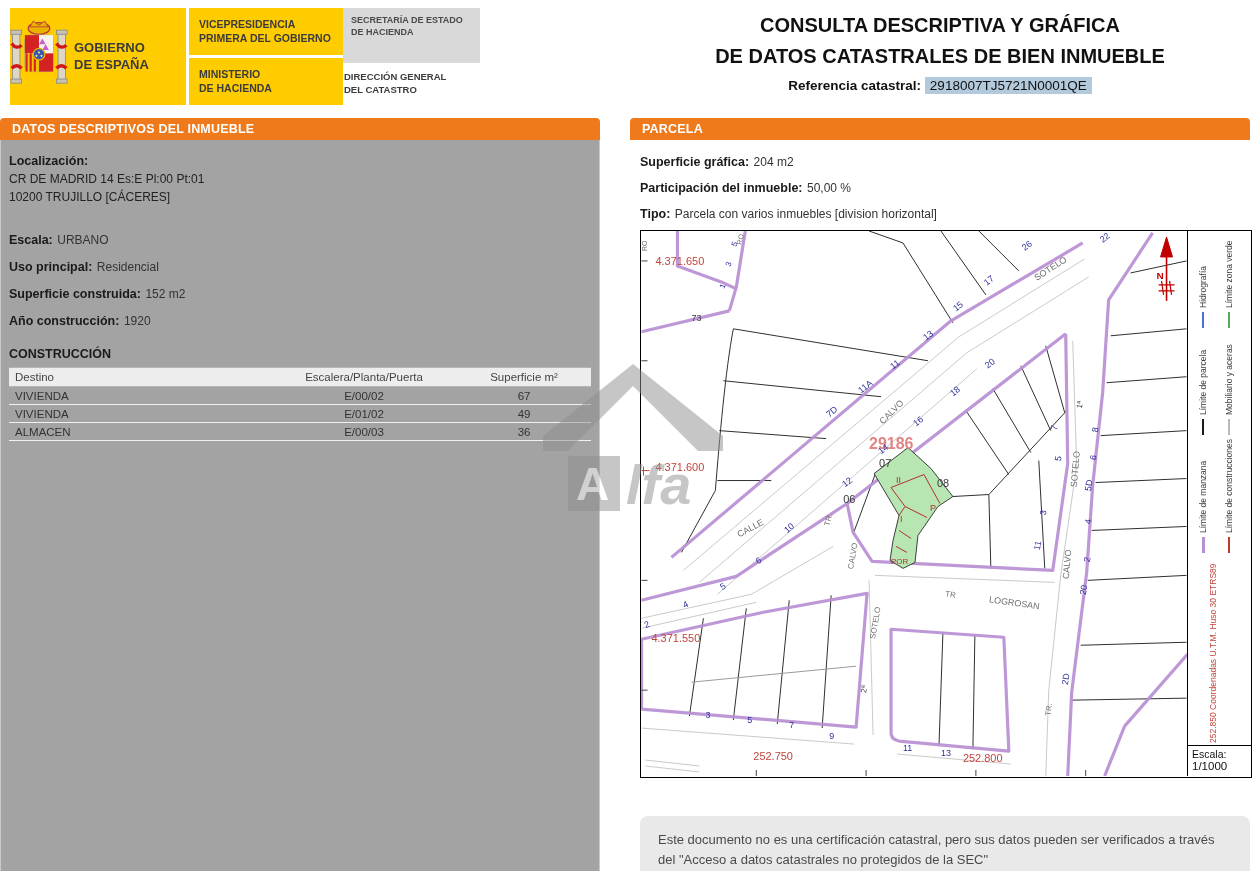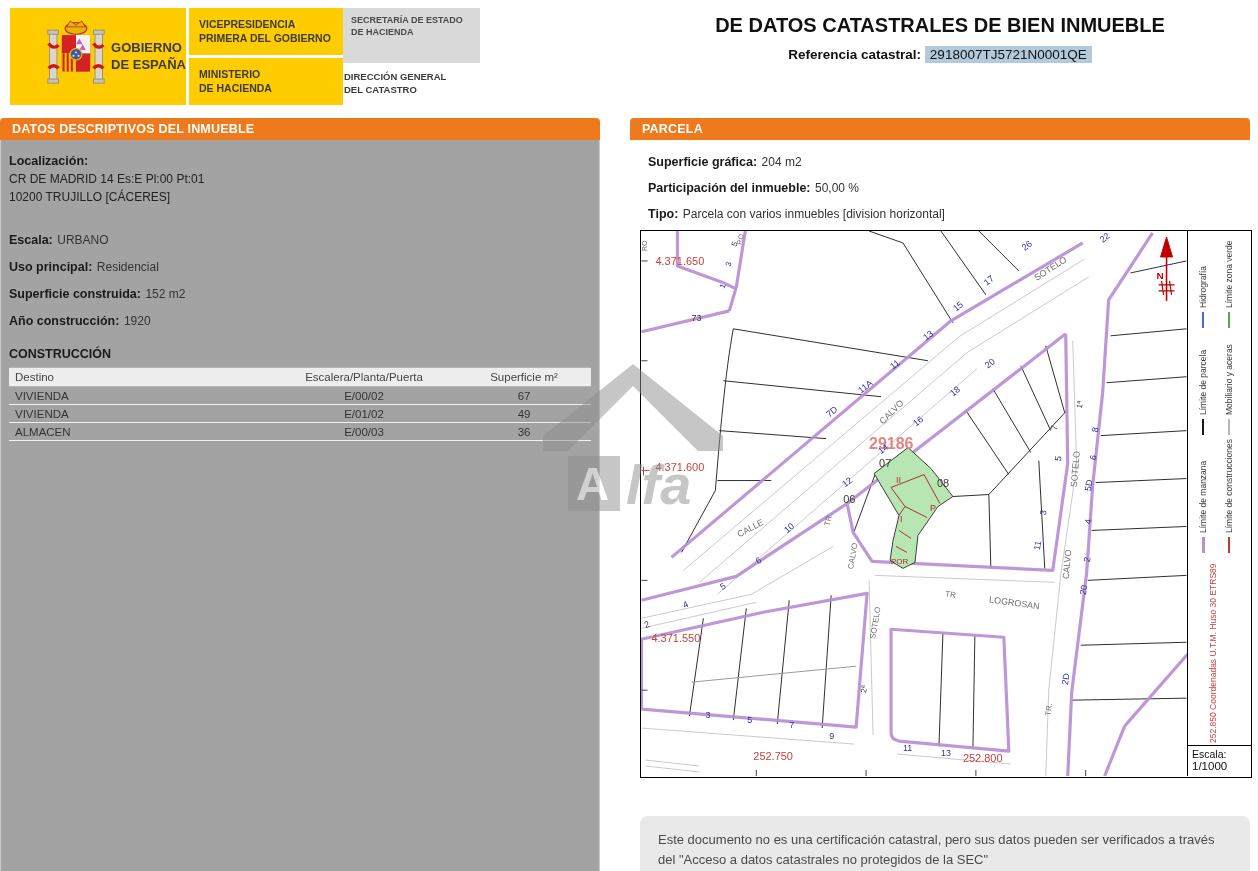--- a/index.html
+++ b/index.html
@@ -2,21 +2,21 @@
 <html><head>
 <meta charset="utf-8">
 <style>
   * { margin:0; padding:0; box-sizing:border-box; }
   body { font-family:"Liberation Sans", sans-serif; background:#fff; }
   .page { position:relative; width:1258px; height:871px; background:#fff; overflow:hidden; }
 
   
   .gov-header { position:absolute; left:10px; top:8px; height:97px; display:flex; }
   .ybox { background:#ffcc00; height:97px; display:flex; }
-  .y1 { width:176px; align-items:center; justify-content:flex-end; gap:6px; }
+  .y1 { width:176px; align-items:center; justify-content:flex-start; gap:6px; }
   .ysep { width:3px; background:#fff; height:97px; }
   .y2 { width:154px; flex-direction:column; }
   .gob-text { font-size:13px; font-weight:bold; color:#3b3b3b; line-height:1.25; white-space:pre-line; }
   .y2 .cell { flex:1; display:flex; align-items:center; padding:4px 10px; font-size:10.5px; font-weight:bold; color:#3b3b3b; line-height:1.3; white-space:pre-line; }
   .y2 .hline { height:3px; background:#fff; }
   .hdr-right { width:137px; display:flex; flex-direction:column; }
   .graybox { height:65px; background:#d9d9d9; padding:6px 8px; font-size:9px; font-weight:bold; color:#4a4a4a; line-height:1.35; white-space:pre-line; }
   .whitebox { flex:1; padding:8px 1px; font-size:9.5px; font-weight:bold; color:#3b3b3b; line-height:1.35; white-space:pre-line; display:flex; align-items:center; }
 
   
@@ -39,21 +39,21 @@
 
   
   .cons-title { font-weight:bold; font-size:12.5px; color:#1a1a1a; margin:18px 0 6px 0; }
   table.cons { width:100%; border-collapse:collapse; font-size:11.5px; }
   table.cons th { background:#ededed; border-top:1px solid #b5b5b5; border-bottom:1px solid #b5b5b5; font-weight:normal; color:#444; padding:3px 6px; text-align:left; }
   table.cons th.c, table.cons td.c { text-align:center; }
   table.cons td { color:#333; padding:2.5px 6px; border-bottom:1px solid #f1f1f1; }
 
   
   .parc-info { padding:12px 10px 0 10px; }
-  .parc-info .row-line { margin-bottom:8px;margin-left:8px; }
+  .parc-info .row-line { margin-bottom:8px; }
 
   
   .map-box { margin-top:8px; margin-left:10px; width:612px; height:548px; border:1.5px solid #000; display:flex; background:#fff; }
   .map-main { width:546px; height:545px; position:relative; }
   .legend-strip { width:84px; height:545px; border-left:1.5px solid #000; position:relative; overflow:hidden; }
   .legend-items { position:absolute; left:2px; top:322px; width:320px; height:58px; transform-origin:0 0; transform:rotate(-90deg); display:grid; grid-template-columns:118px 107px 92px; grid-auto-flow:column; grid-template-rows:26px 26px; align-items:center; }
   .li { display:flex; align-items:center; gap:4px; font-size:8.5px; color:#3a3a3a; white-space:nowrap; }
   .dash { display:inline-block; width:16px; height:2px; flex:0 0 16px; }
   .coords-note { position:absolute; left:20px; top:512px; width:192px; height:24px; transform-origin:0 0; transform:rotate(-90deg); font-size:8.5px; color:#c2443c; white-space:nowrap; }
   .scale-box { position:absolute; left:0; bottom:0; width:100%; height:31px; border-top:1.5px solid #000; padding:2px 4px; }
@@ -112,20 +112,21 @@
     </div>
     <div class="hdr-right">
       <div class="graybox">SECRETARÍA DE ESTADO
 DE HACIENDA</div>
       <div class="whitebox">DIRECCIÓN GENERAL
 DEL CATASTRO</div>
     </div>
   </div>
 
   <div class="titles">
+    <div class="title-line">CONSULTA DESCRIPTIVA Y GRÁFICA</div>
     <div class="title-line">DE DATOS CATASTRALES DE BIEN INMUEBLE</div>
     <div class="ref-row">
       <span class="ref-label">Referencia catastral:</span>
       <span class="ref-value">2918007TJ5721N0001QE</span>
     </div>
   </div>
 
   <div class="left-panel">
     <div class="sec-bar">DATOS DESCRIPTIVOS DEL INMUEBLE</div>
     <div class="left-body">

